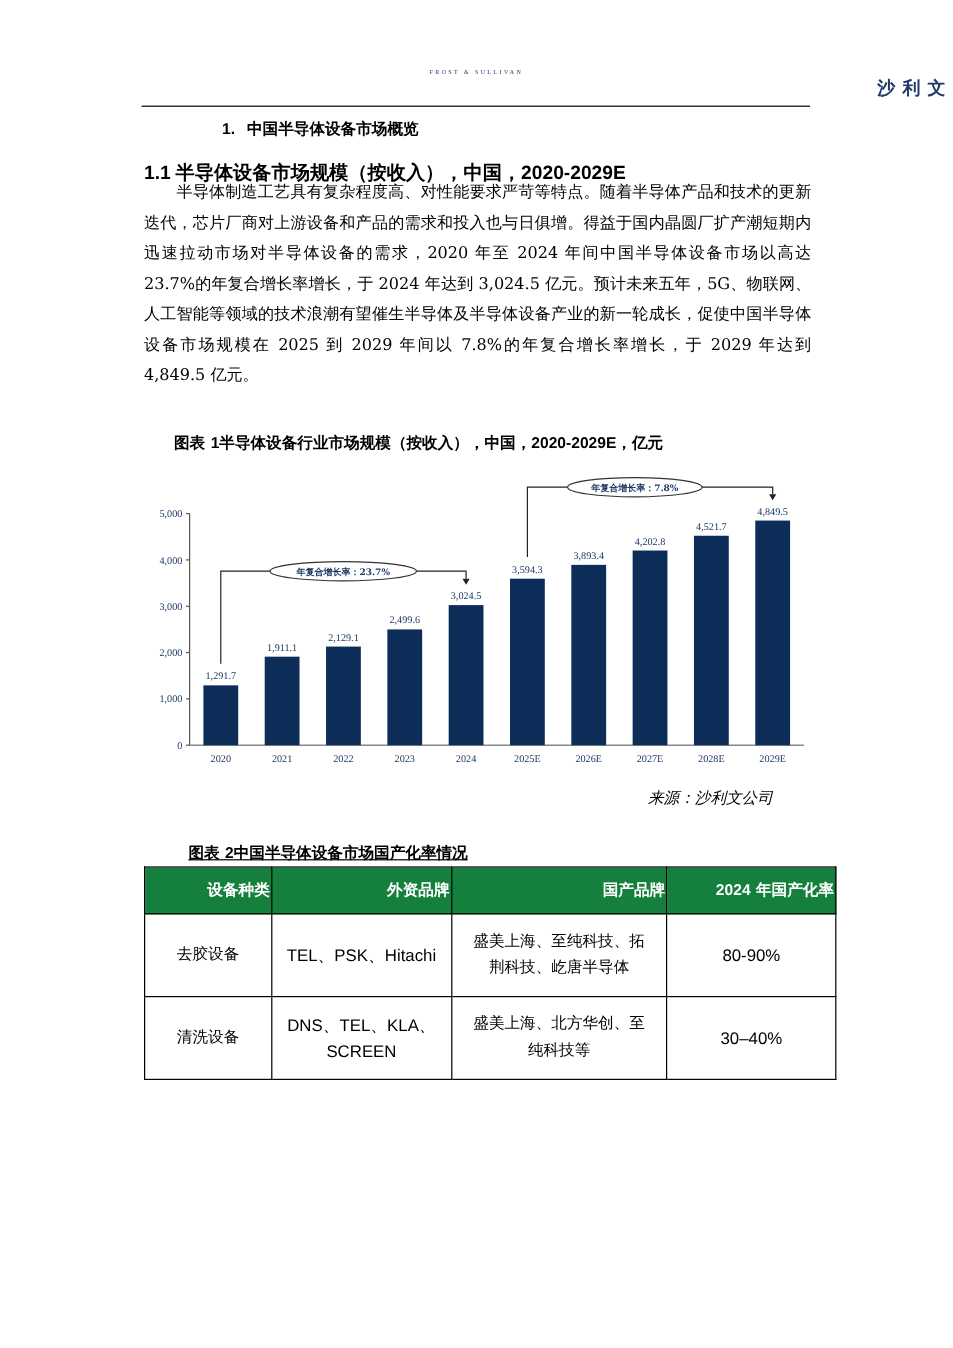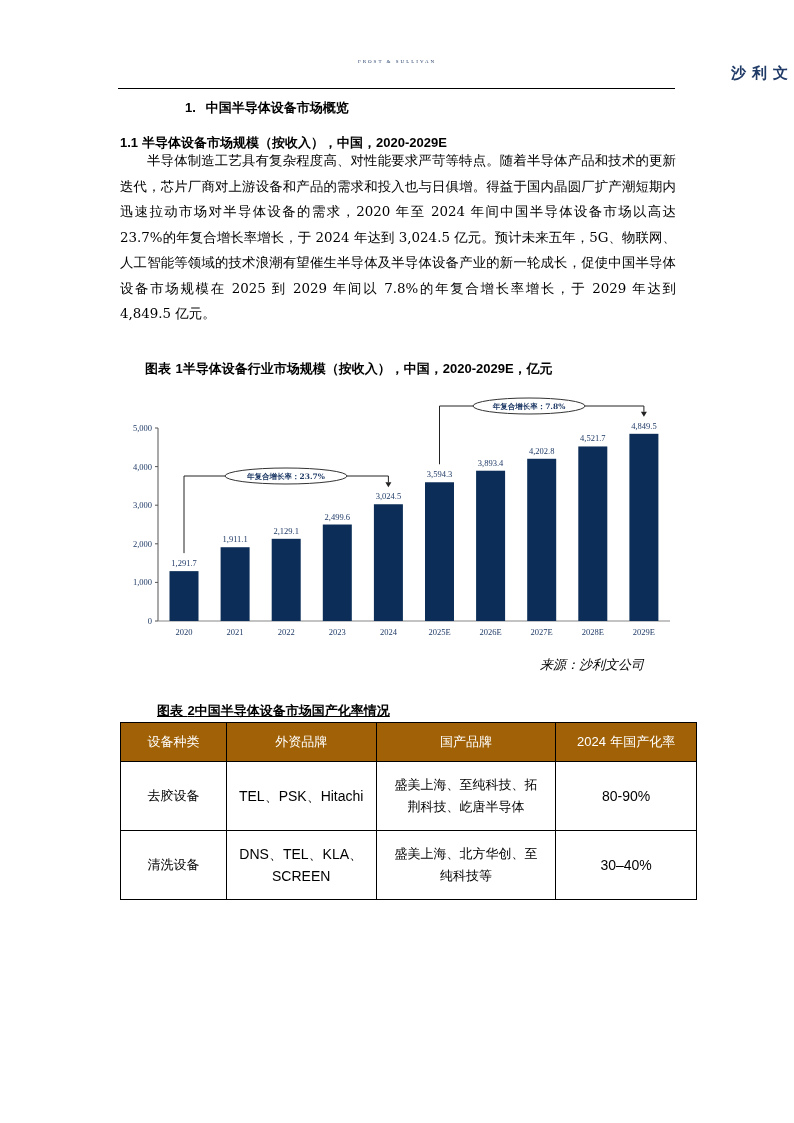--- a/index.html
+++ b/index.html
@@ -2,30 +2,30 @@
 <html><head>
 <meta charset="utf-8">
 <style>
   html, body { margin: 0; padding: 0; background: #ffffff; }
   body { width: 794px; height: 1123px; position: relative; font-family: "DejaVu Serif", "Liberation Serif", serif; color: #000; overflow: hidden; }
   .logo-small { position: absolute; top: 59px; left: 0; width: 794px; text-align: center; font-family: "Liberation Serif", serif; font-size: 5px; letter-spacing: 2px; color: #1f3a66; }
   .logo-main { position: absolute; top: 64px; left: 0; width: 794px; text-align: right; font-family: "DejaVu Sans", sans-serif; font-weight: bold; font-size: 15px; letter-spacing: 6px; color: #1f3a66; }
   .header-rule { position: absolute; top: 88px; left: 118px; width: 557px; height: 0; border-top: 1.5px solid #000; }
   .h1 { position: absolute; top: 99px; left: 145px; font-size: 13px; font-weight: bold; font-family: "DejaVu Sans", sans-serif; margin-left: 40px; }
   .h1 .num { font-family: "Liberation Sans", sans-serif; font-weight: bold; margin-right: 10px; }
-  .h2 { position: absolute; top: 134px; left: 120px; font-size: 13px; font-weight: bold; font-family: "DejaVu Sans", sans-serif; }
+  .h2 { position: absolute; top: 134px; left: 120px; font-size: 16px; font-weight: bold; font-family: "DejaVu Sans", sans-serif; }
   .h2 .num { font-family: "Liberation Sans", sans-serif; margin-right: 4px; }
   .h2 .en { font-family: "Liberation Sans", sans-serif; }
   .para { position: absolute; top: 148px; left: 120px; width: 556px; font-size: 13.4px; line-height: 25.5px; text-align: justify; text-indent: 27px; font-family: "DejaVu Serif", serif; }
   .caption { position: absolute; font-size: 13px; font-weight: bold; font-family: "DejaVu Sans", sans-serif; margin-left: 25px; }
   .caption .en { font-family: "Liberation Sans", sans-serif; }
   .chart { position: absolute; top: 390px; left: 120px; width: 570px; height: 260px; }
   .source { position: absolute; top: 656px; left: 540px; width: 135px; font-size: 13px; font-style: italic; font-family: "DejaVu Serif", serif; }
   table.tbl { position: absolute; top: 722px; left: 120px; width: 577px; border-collapse: collapse; font-size: 13px; }
-  table.tbl th { background: #a16207; color: #fff; height: 36px; font-weight: normal; font-family: "DejaVu Sans", sans-serif; font-size: 13px; border: 1px solid #000; }
+  table.tbl th { background: #15803d; color: #fff; height: 36px; font-weight: bold; font-family: "DejaVu Sans", sans-serif; font-size: 13px; border: 1px solid #000; text-align: right; }
   table.tbl td { border: 1px solid #000; text-align: center; height: 68px; padding: 0 6px; line-height: 22px; }
   table.tbl td.cn { font-family: "DejaVu Serif", serif; font-size: 13px; }
   table.tbl td.en { font-family: "Liberation Sans", sans-serif; font-size: 14px; }
   .th-en { font-family: "Liberation Sans", sans-serif; }
 </style>
 </head>
 <body>
 
 <div>
   <div class="logo-small">FROST &amp; SULLIVAN</div>

